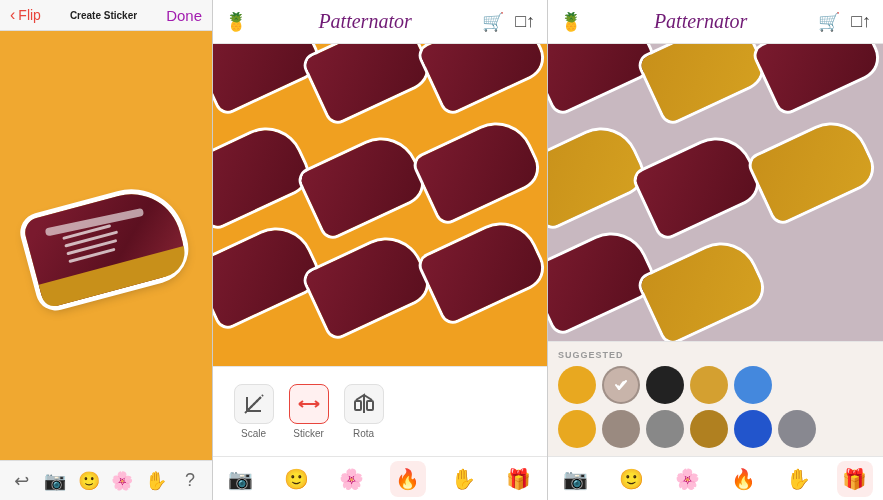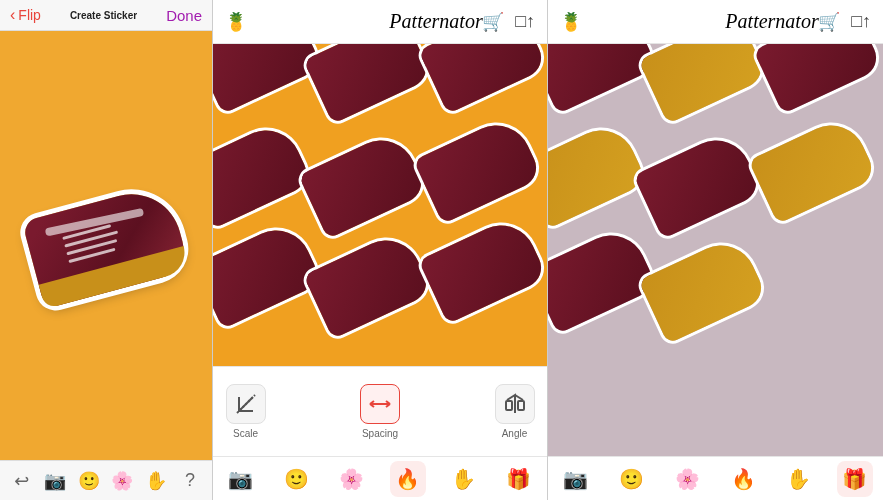--- a/index.html
+++ b/index.html
@@ -94,23 +94,23 @@
       border-bottom: 1px solid #e5e5e5;
       display: flex;
       align-items: center;
       justify-content: space-between;
       padding: 0 12px;
     }
     .pattern-logo {
       font-size: 20px;
       font-family: Georgia, serif;
       font-style: italic;
-      color: #000000;
+      color: #701a75;
       flex: 1;
-      text-align: right;
+      text-align: center;
     }
     .pineapple-icon {
       font-size: 18px;
     }
     .header-icons {
       display: flex;
       gap: 10px;
       align-items: center;
     }
     .header-icon {
@@ -134,22 +134,22 @@
       overflow: hidden;
     }
 
     
     .controls-panel {
       height: 90px;
       background: white;
       border-top: 1px solid #e5e5e5;
       display: flex;
       align-items: center;
-      justify-content: space-between;
-      padding: 0 5px;
+      justify-content: flex-start;
+      padding: 0 13px;
     }
     .control-item {
       display: flex;
       flex-direction: column;
       align-items: center;
       gap: 4px;
       cursor: pointer;
       min-width: 55px;
     }
     .control-icon {
@@ -394,33 +394,33 @@
     <div class="control-item">
       <div class="control-icon active">
         <svg class="ctrl-svg" viewBox="0 0 24 24" fill="none" stroke="#e8453c" stroke-width="2">
           <line x1="2" y1="12" x2="22" y2="12"></line>
           <line x1="2" y1="12" x2="6" y2="9"></line>
           <line x1="2" y1="12" x2="6" y2="15"></line>
           <line x1="22" y1="12" x2="18" y2="9"></line>
           <line x1="22" y1="12" x2="18" y2="15"></line>
         </svg>
       </div>
-      <span class="control-label">Spacing</span>
+      <span class="control-label">Sticker</span>
     </div>
     <div class="control-item">
       <div class="control-icon">
         <svg class="ctrl-svg" viewBox="0 0 24 24" fill="none" stroke="#555" stroke-width="2">
           <line x1="12" y1="3" x2="12" y2="21"></line>
           <polyline points="4,8 12,3 12,8"></polyline>
           <polyline points="20,8 12,3"></polyline>
           <rect x="15" y="9" width="6" height="9" rx="1"></rect>
           <rect x="3" y="9" width="6" height="9" rx="1"></rect>
         </svg>
       </div>
-      <span class="control-label">Angle</span>
+      <span class="control-label">Rota</span>
     </div>
   </div>
 
   <div class="bottom-nav">
     <div class="nav-icon">📷</div>
     <div class="nav-icon">🙂</div>
     <div class="nav-icon">🌸</div>
     <div class="nav-icon active">🔥</div>
     <div class="nav-icon">✋</div>
     <div class="nav-icon">🎁</div>
@@ -447,20 +447,45 @@
 
       <div style="position:absolute; top:95px; left:-20px; width:110px; height:70px; background:linear-gradient(135deg,#c8901a,#d4a020); border-radius:10px 35px 20px 10px; transform:rotate(-25deg); box-shadow: 0 0 0 3px white;"></div>
       <div style="position:absolute; top:105px; left:95px; width:110px; height:70px; background:linear-gradient(135deg,#7a1a2e,#5a0f1e); border-radius:10px 35px 20px 10px; transform:rotate(-25deg); box-shadow: 0 0 0 3px white;"></div>
       <div style="position:absolute; top:90px; left:210px; width:110px; height:70px; background:linear-gradient(135deg,#c8901a,#d4a020); border-radius:10px 35px 20px 10px; transform:rotate(-25deg); box-shadow: 0 0 0 3px white;"></div>
 
       <div style="position:absolute; top:200px; left:-10px; width:110px; height:70px; background:linear-gradient(135deg,#7a1a2e,#5a0f1e); border-radius:10px 35px 20px 10px; transform:rotate(-25deg); box-shadow: 0 0 0 3px white;"></div>
       <div style="position:absolute; top:210px; left:100px; width:110px; height:70px; background:linear-gradient(135deg,#c8901a,#d4a020); border-radius:10px 35px 20px 10px; transform:rotate(-25deg); box-shadow: 0 0 0 3px white;"></div>
     </div>
   </div>
 
+  <div class="color-panel">
+    <div class="suggested-label">SUGGESTED</div>
+
+    <div style="display:flex; gap:6px; margin-bottom:6px; align-items:center;">
+      <div class="color-swatch" style="background:#e8a820; width:38px; height:38px;"></div>
+      <div class="color-swatch selected" style="background:#c8b4aa; width:38px; height:38px; position:relative;">
+        <svg style="position:absolute;top:50%;left:50%;transform:translate(-50%,-50%)" width="16" height="16" viewBox="0 0 16 16">
+          <line x1="3" y1="8" x2="6" y2="12" stroke="white" stroke-width="2" stroke-linecap="round"></line>
+          <line x1="6" y1="12" x2="13" y2="4" stroke="white" stroke-width="2" stroke-linecap="round"></line>
+        </svg>
+      </div>
+      <div class="color-swatch" style="background:#222222; width:38px; height:38px;"></div>
+      <div class="color-swatch" style="background:#d4a030; width:38px; height:38px;"></div>
+      <div class="color-swatch" style="background:#4488dd; width:38px; height:38px;"></div>
+    </div>
+
+    <div style="display:flex; gap:6px; align-items:center;">
+      <div class="color-swatch" style="background:#e8a820; width:38px; height:38px;"></div>
+      <div class="color-swatch" style="background:#9a8a80; width:38px; height:38px;"></div>
+      <div class="color-swatch" style="background:#888888; width:38px; height:38px;"></div>
+      <div class="color-swatch" style="background:#b08020; width:38px; height:38px;"></div>
+      <div class="color-swatch" style="background:#2255cc; width:38px; height:38px;"></div>
+      <div class="color-swatch" style="background:#888890; width:38px; height:38px;"></div>
+    </div>
+  </div>
 
   <div class="bottom-nav">
     <div class="nav-icon">📷</div>
     <div class="nav-icon">🙂</div>
     <div class="nav-icon">🌸</div>
     <div class="nav-icon">🔥</div>
     <div class="nav-icon">✋</div>
     <div class="nav-icon active">🎁</div>
   </div>
 </div>

